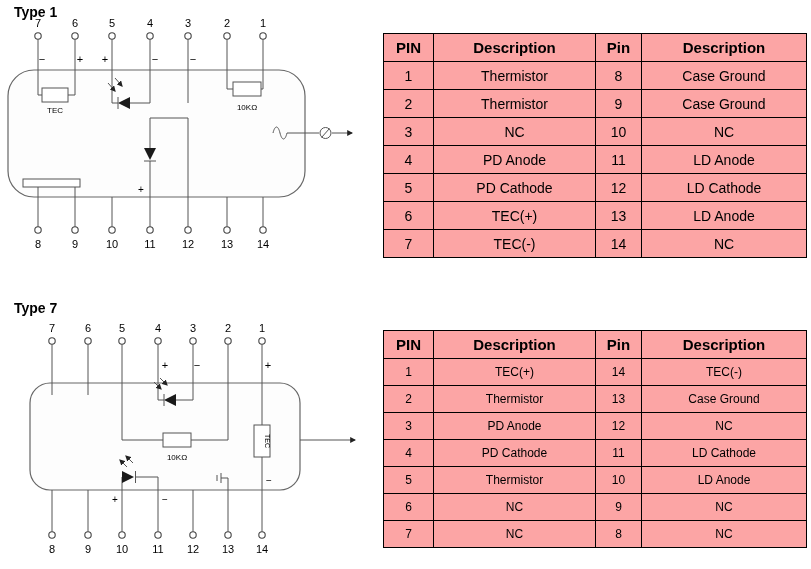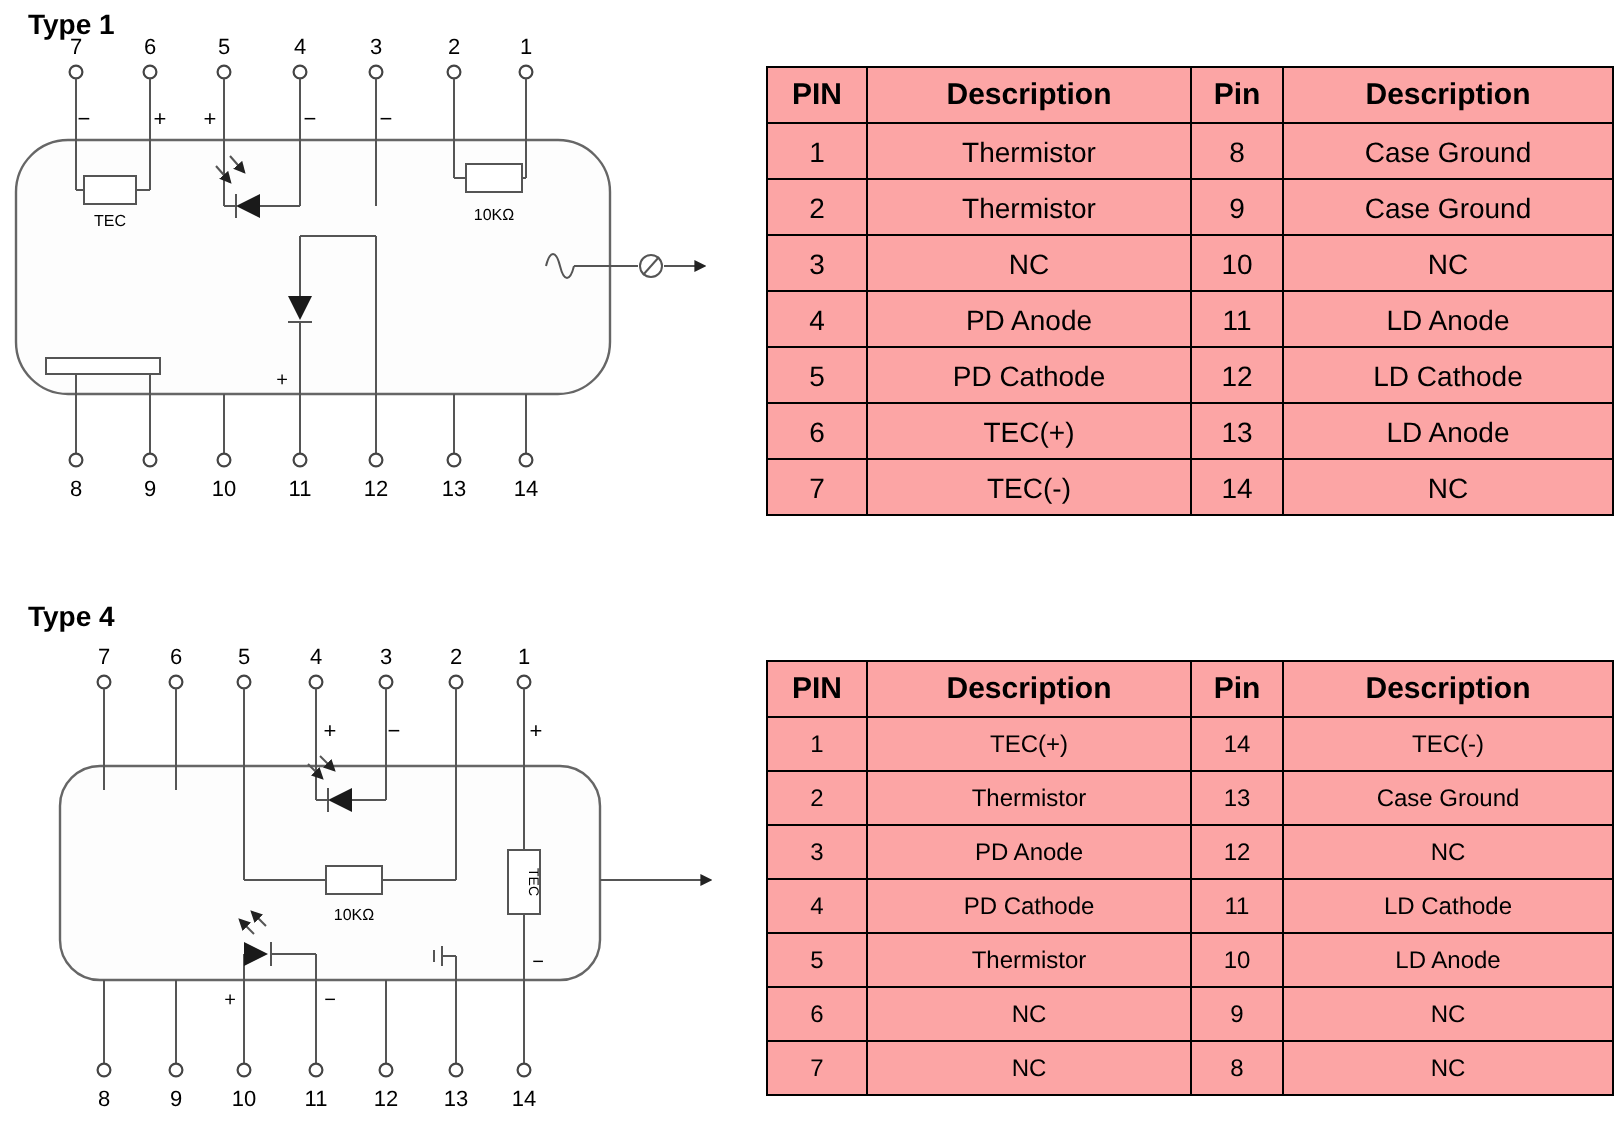--- a/index.html
+++ b/index.html
@@ -212,21 +212,21 @@
       </tr>
       <tr>
         <td>7</td>
         <td>TEC(-)</td>
         <td>14</td>
         <td>NC</td>
       </tr>
     </tbody>
   </table>
 
-  <div class="sec-title" style="left:14px;top:300px;">Type 4</div>
+  <div class="sec-title" style="left:14px;top:300px;">Type 7</div>
 
   <svg class="diagram-svg" style="left:5px;top:320px;" width="365" height="245" viewBox="0 0 365 245">
     <defs>
       <marker id="arrT2" viewBox="0 0 10 10" refX="8" refY="5" markerWidth="6" markerHeight="6" orient="auto">
         <path d="M0,0 L10,5 L0,10 z" fill="#222"></path>
       </marker>
     </defs>
 
     <rect x="25" y="63" width="270" height="107" rx="20" class="box" style="fill:#fdfdfd;stroke:#666;stroke-width:1.2"></rect>
 

